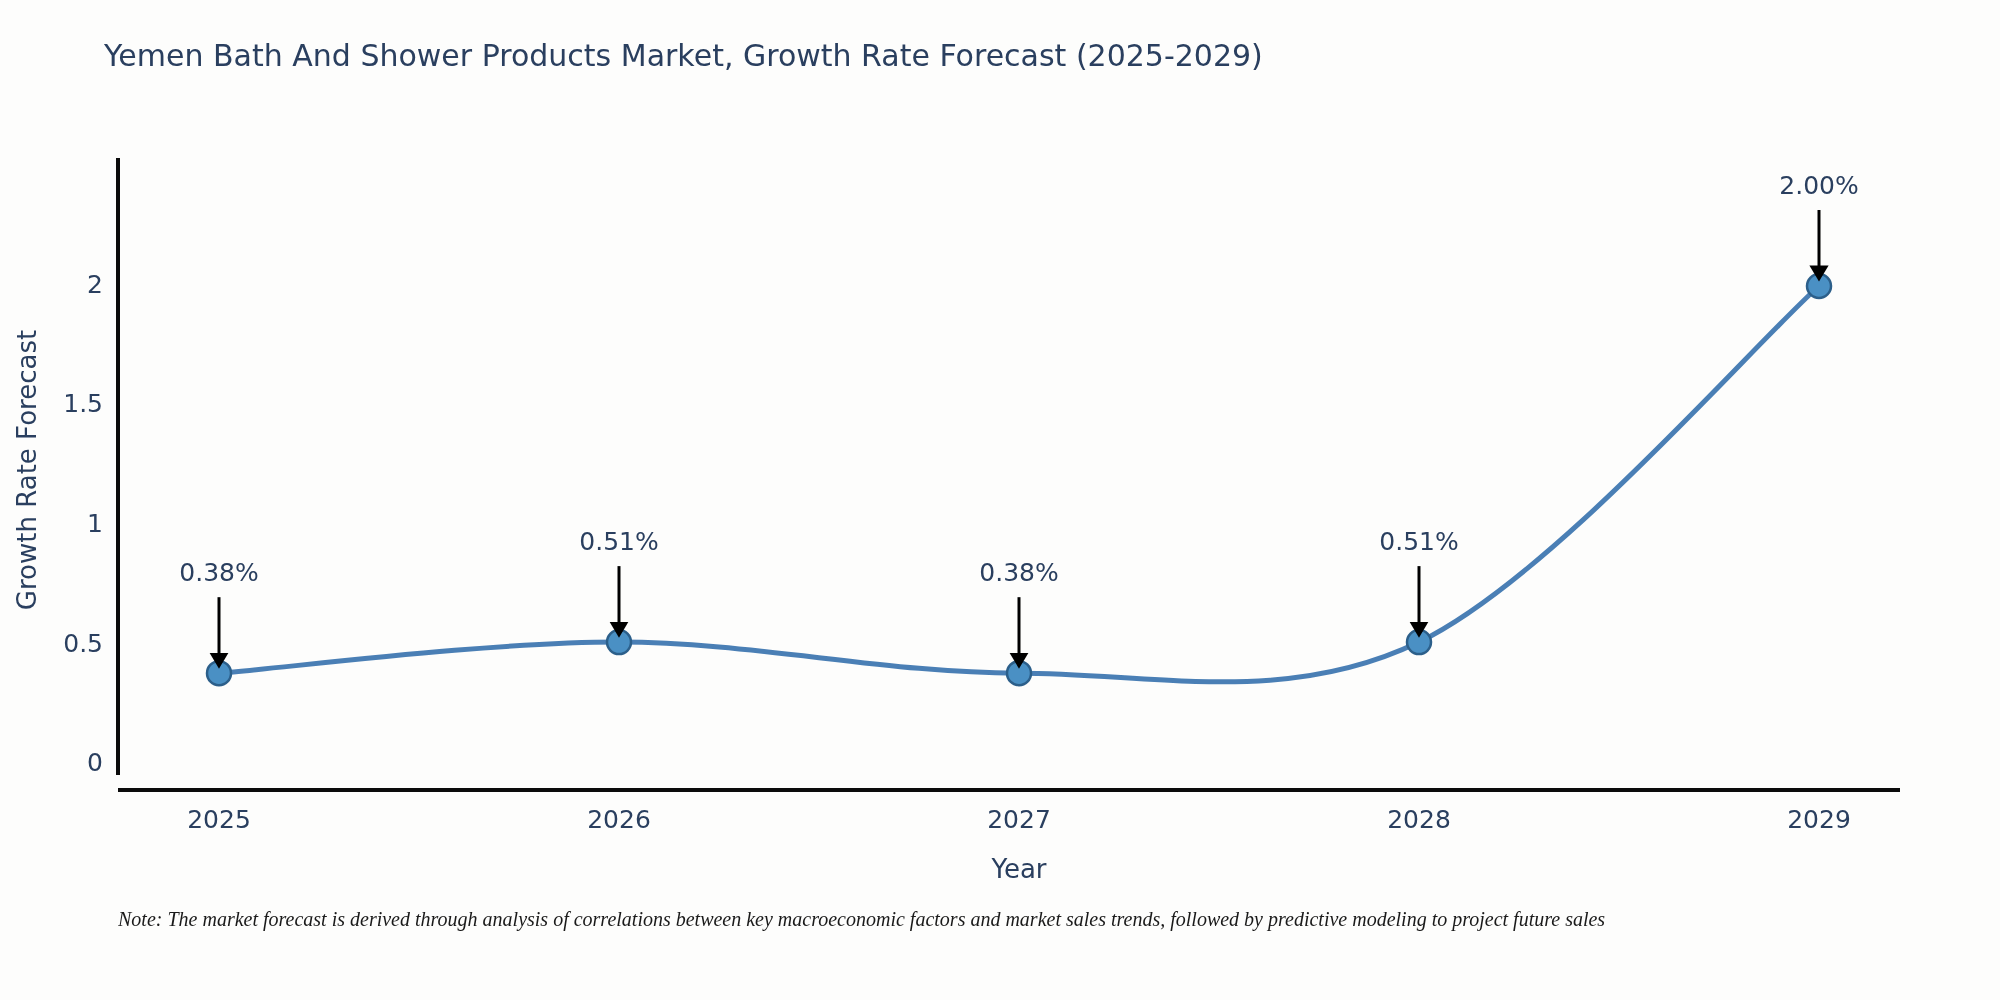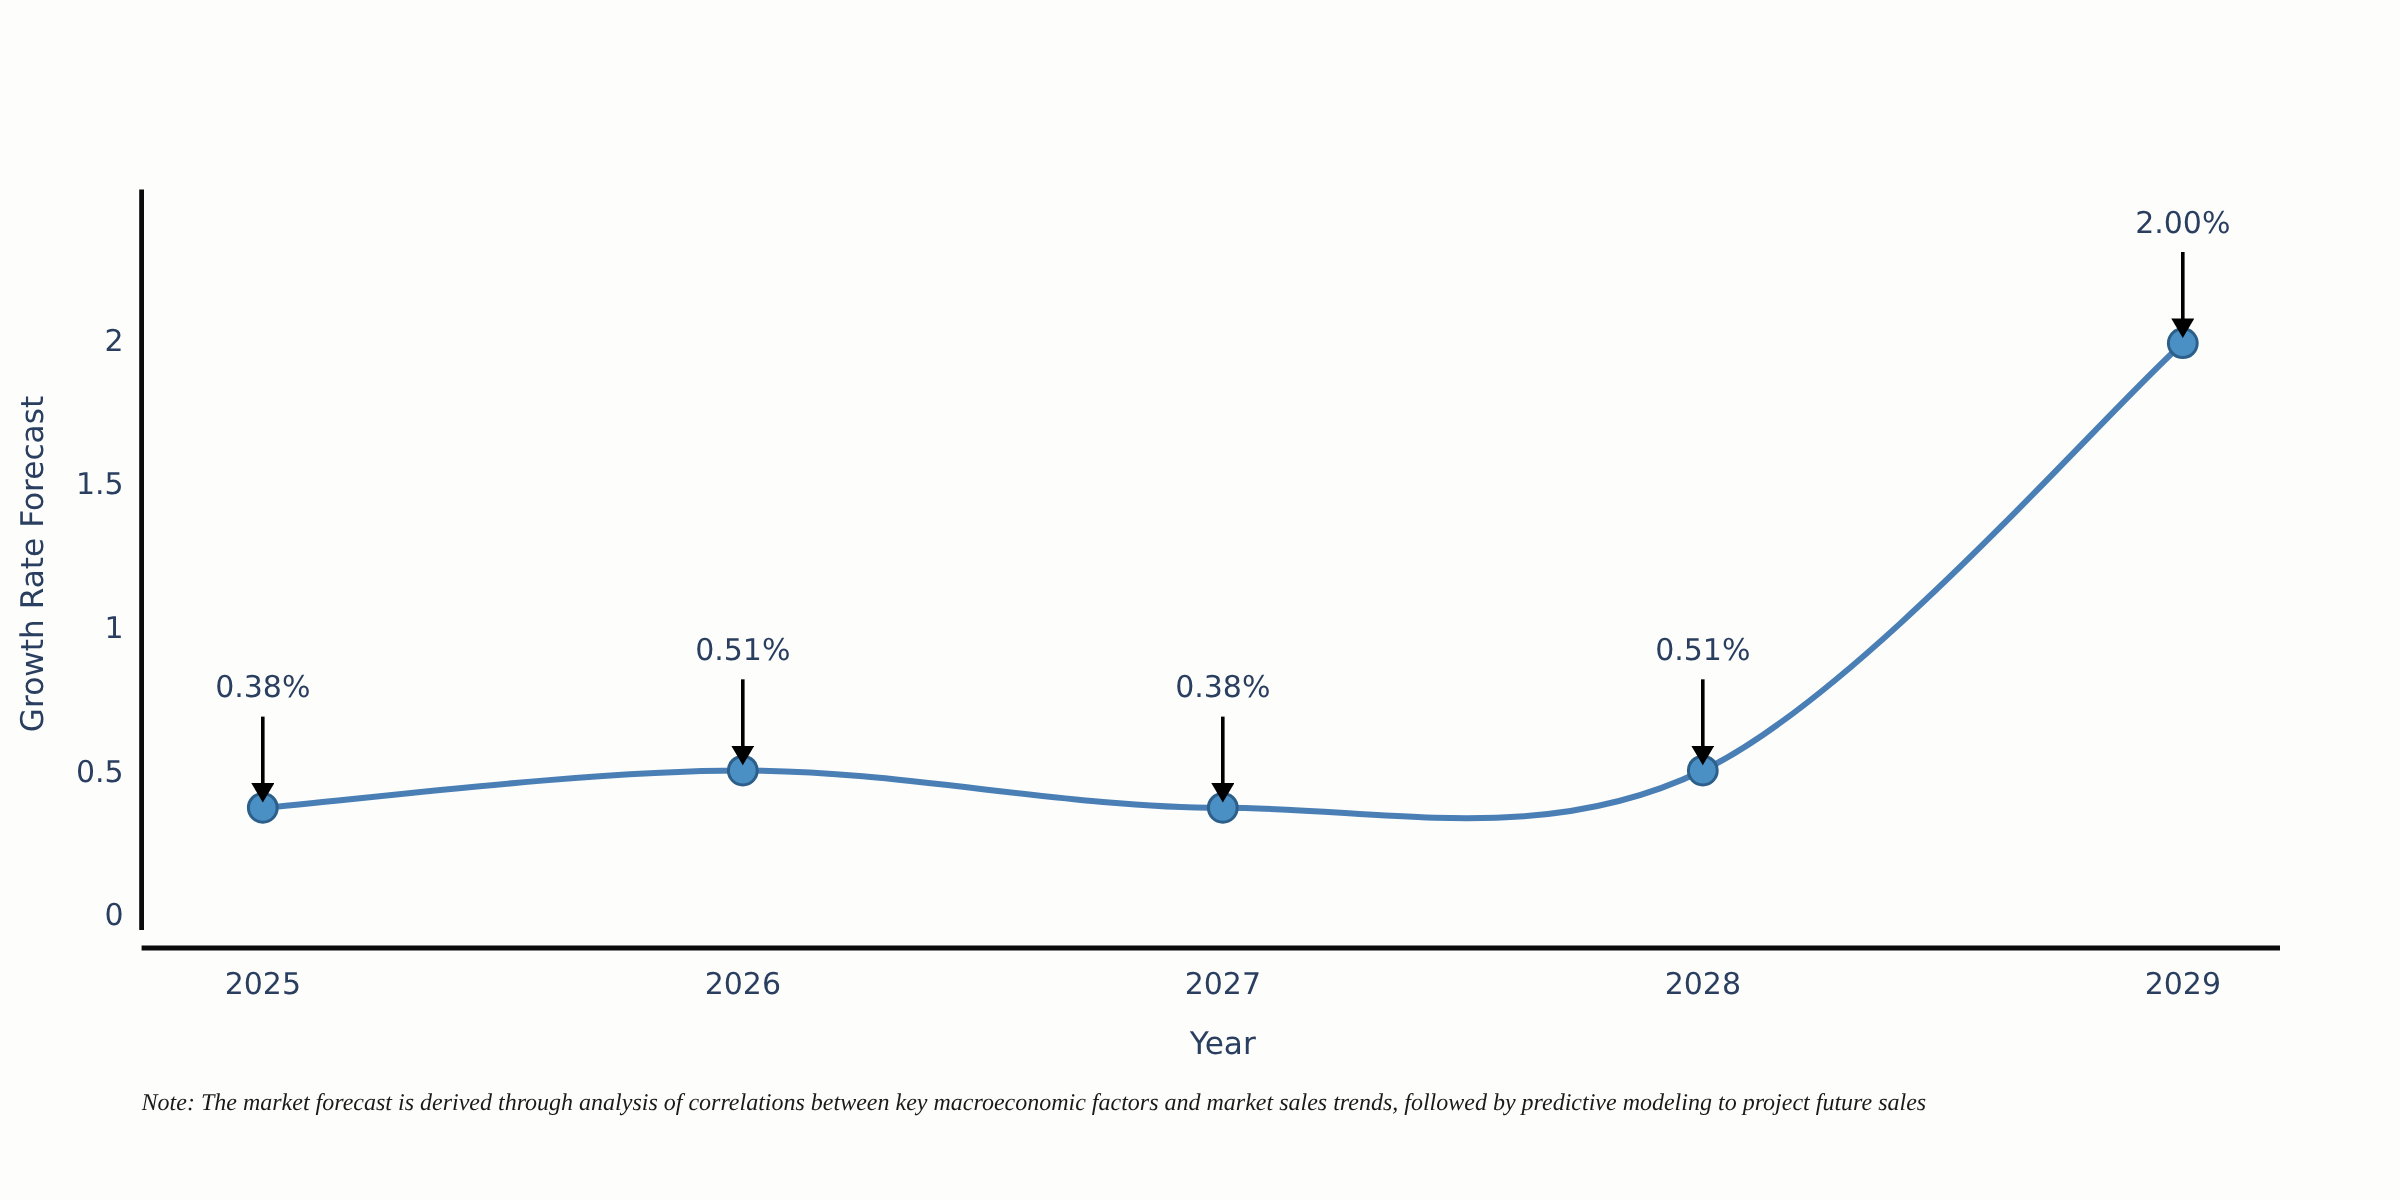--- a/index.html
+++ b/index.html
@@ -61,20 +61,21 @@
     white-space: nowrap;
     overflow: hidden;
     width: 1882px;
   }
 </style>
 </head>
 <body>
 
 <div id="figure" style="background: rgb(253, 253, 252);">
 
+  <div id="chart-title">Yemen Bath And Shower Products Market, Growth Rate Forecast (2025-2029)</div>
 
   <svg id="plot-svg" width="2000" height="1000">
       <defs>
         <marker id="arrowhead" markerWidth="7" markerHeight="7" refX="2.2" refY="3.2" orient="auto">
           <path d="M0,0 L0,6.4 L5.4,3.2 z" fill="#000000"></path>
         </marker>
       </defs>
 
     <line id="y-axis-line" x1="118" y1="158" x2="118" y2="775" stroke="#0b0b0b" stroke-width="4"></line>
 

